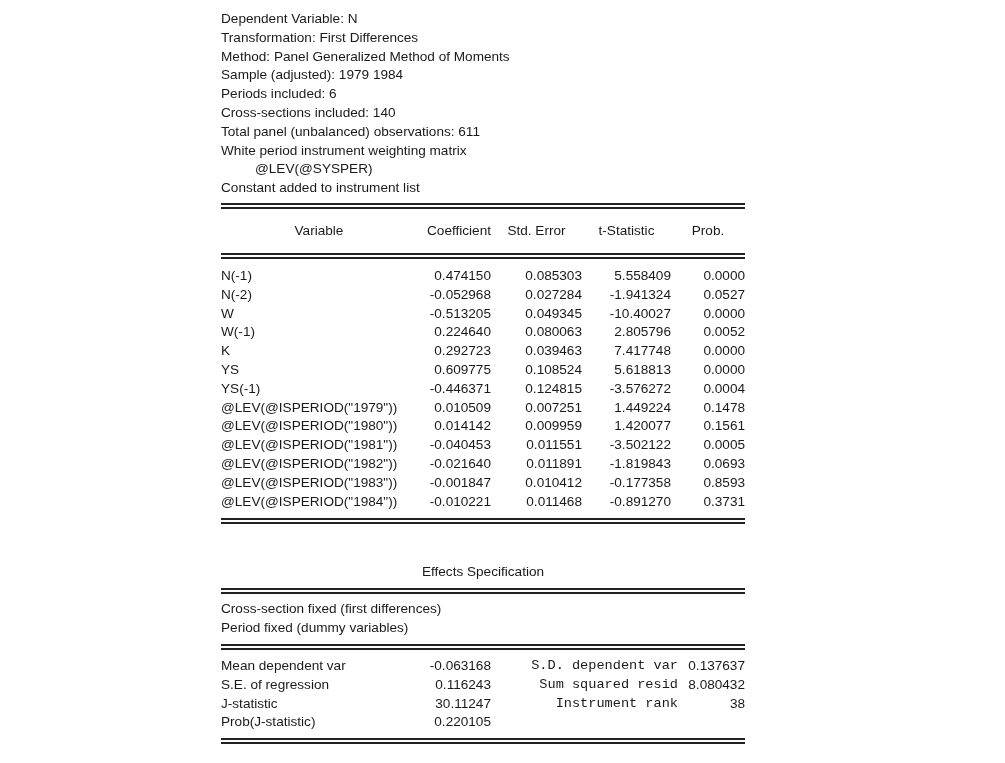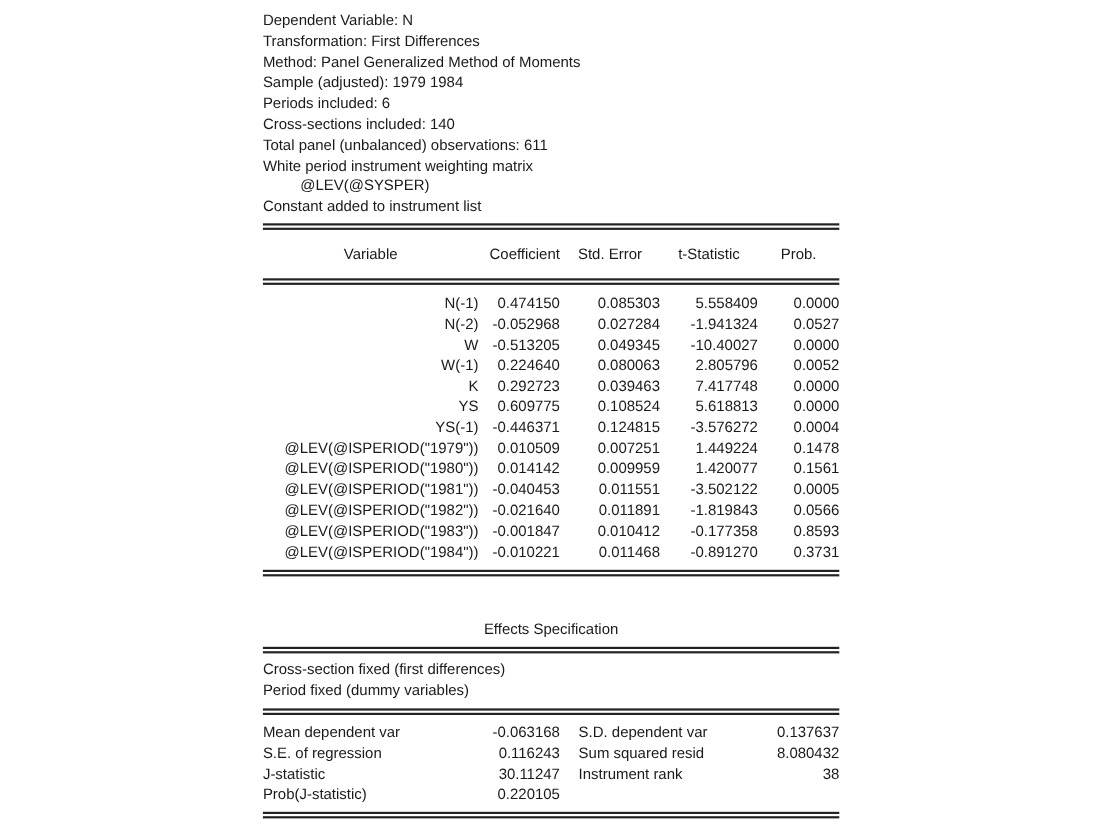--- a/index.html
+++ b/index.html
@@ -1,37 +1,37 @@
 <!DOCTYPE html>
 <html><head>
 <meta charset="utf-8">
 <style>
   html, body { margin: 0; padding: 0; background: #ffffff; }
   body { width: 1005px; height: 763px; position: relative; overflow: hidden;
          font-family: "Liberation Sans", sans-serif; font-size: 13.6px; color: #1a1a1a; }
-  .doc { position: absolute; left: 239px; top: 10px; width: 524px; }
+  .doc { position: absolute; left: 221px; top: 10px; width: 524px; }
   .hl { height: 18.8px; line-height: 18.8px; white-space: nowrap; }
   .indent { padding-left: 34px; }
   .dbl { height: 6px; border-top: 2px solid #222; border-bottom: 2px solid #222; box-sizing: border-box; height: 6px; }
   .dbl { border-top-width: 2px; border-bottom-width: 2px; }
   table { border-collapse: collapse; width: 524px; }
   td { padding: 0; height: 18.8px; line-height: 18.8px; white-space: nowrap; }
-  .c-var { width: 196px; text-align: right; }
+  .c-var { width: 196px; text-align: left; }
   .c-coef { width: 74px; text-align: right; }
   .c-se { width: 91px; text-align: right; }
   .c-t { width: 89px; text-align: right; }
   .c-p { width: 74px; text-align: right; }
   .hdr td { height: 44px; line-height: 44px; }
   .hdr .c-var, .hdr .c-coef, .hdr .c-se, .hdr .c-t, .hdr .c-p { text-align: center; }
   .hdr .c-coef { text-align: right; }
   .spacer { height: 8px; }
   .eff-title { text-align: center; height: 32px; line-height: 32px; margin-top: 32px; }
   .s-l1 { width: 170px; text-align: left; }
   .s-v1 { width: 100px; text-align: right; }
-  .s-l2 { width: 170px; text-align: left; padding-left: 17px; }
+  .s-l2 { width: 170px; text-align: right; padding-left: 17px; font-family: Liberation Mono, monospace; }
   .s-v2 { text-align: right; }
 </style>
 </head>
 <body>
 
 <div class="doc">
 
   <div>
     <div class="hl">Dependent Variable: N</div>
     <div class="hl">Transformation: First Differences</div>
@@ -132,21 +132,21 @@
           <td class="c-coef">-0.040453</td>
           <td class="c-se">0.011551</td>
           <td class="c-t">-3.502122</td>
           <td class="c-p">0.0005</td>
         </tr>
         <tr>
           <td class="c-var">@LEV(@ISPERIOD("1982"))</td>
           <td class="c-coef">-0.021640</td>
           <td class="c-se">0.011891</td>
           <td class="c-t">-1.819843</td>
-          <td class="c-p">0.0566</td>
+          <td class="c-p">0.0693</td>
         </tr>
         <tr>
           <td class="c-var">@LEV(@ISPERIOD("1983"))</td>
           <td class="c-coef">-0.001847</td>
           <td class="c-se">0.010412</td>
           <td class="c-t">-0.177358</td>
           <td class="c-p">0.8593</td>
         </tr>
         <tr>
           <td class="c-var">@LEV(@ISPERIOD("1984"))</td>

